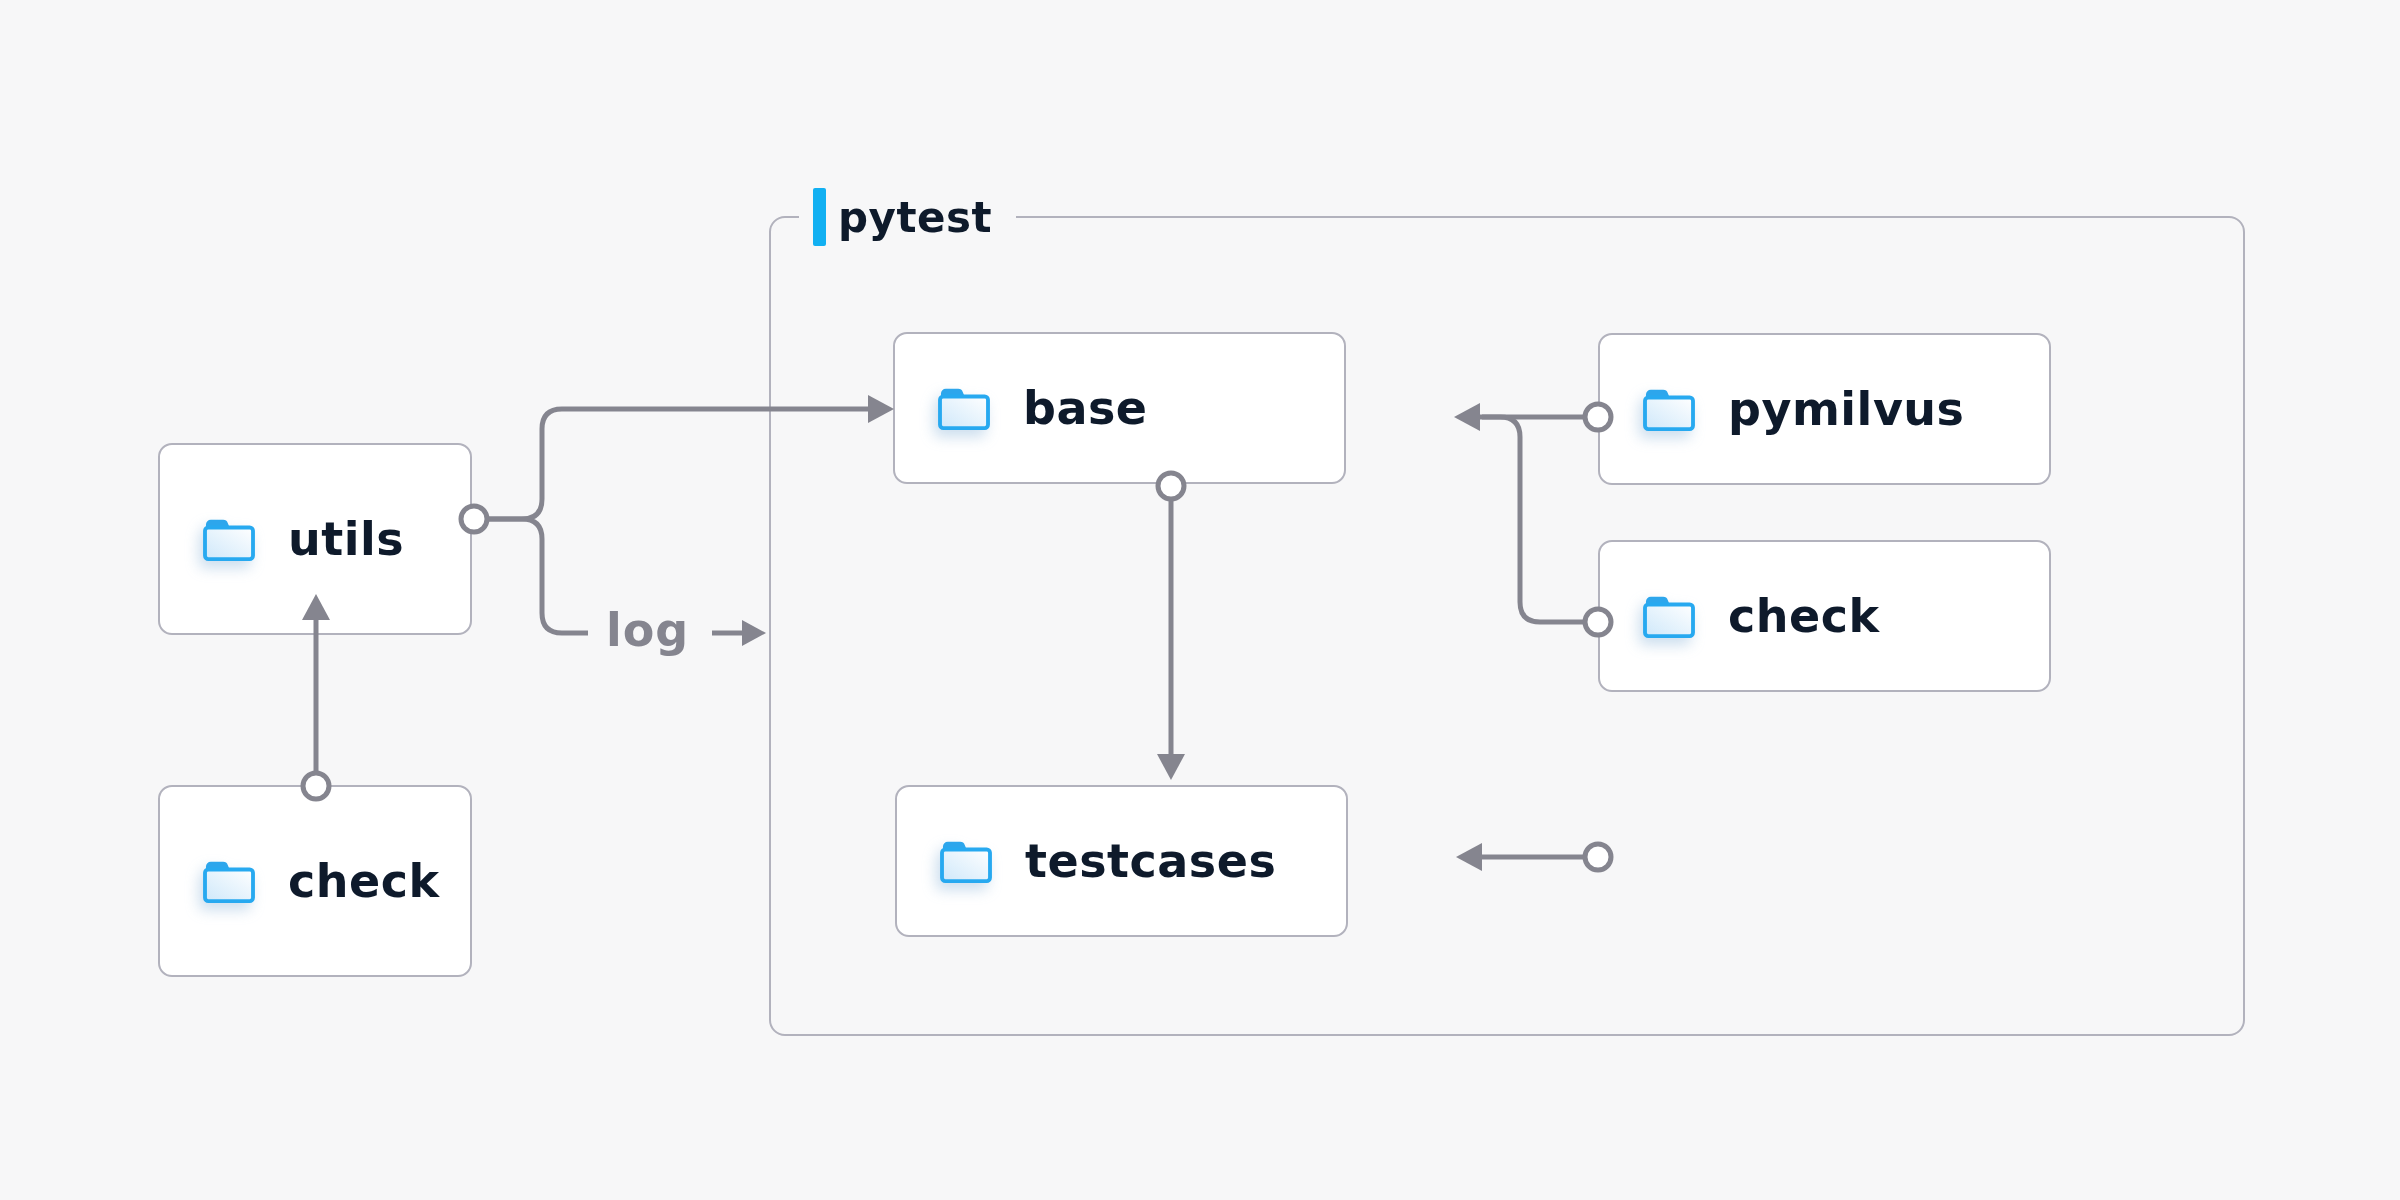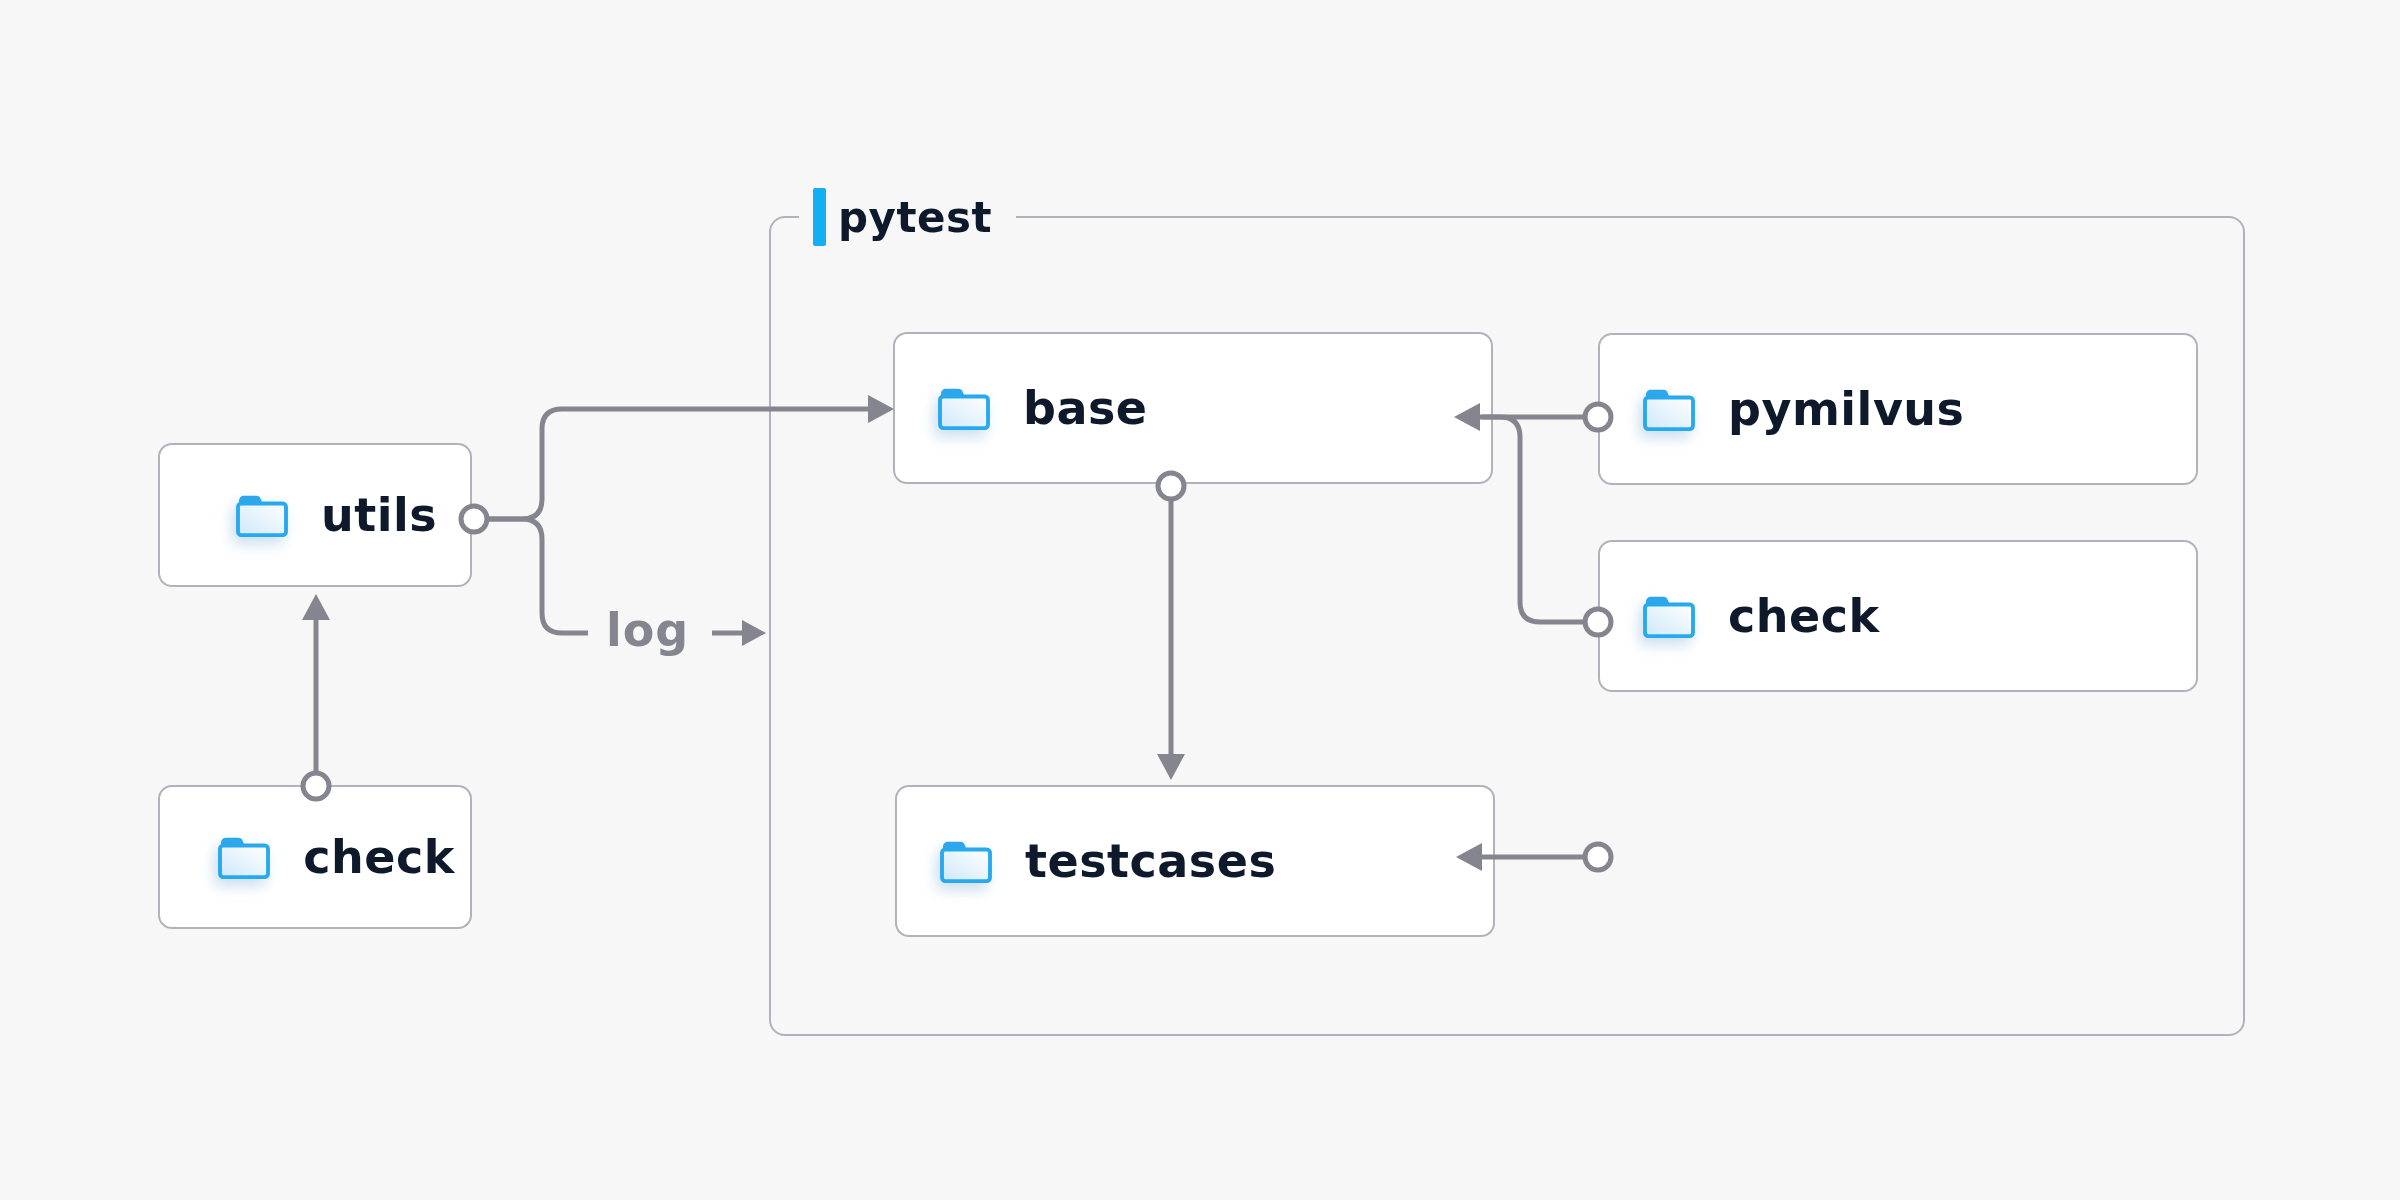--- a/index.html
+++ b/index.html
@@ -51,22 +51,22 @@
   
   .node{
     position:absolute;
     background:var(--node-fill);
     border:2px solid var(--node-border);
     border-radius:14px;
     display:flex; align-items:center;
     padding-left:40px; gap:30px;
     z-index:2;
   }
-  .node.small{width:314px;height:144px;justify-content:center;}
-  .node.wide{width:600px;height:152px;}
+  .node.small{width:314px;height:192px;}
+  .node.wide{width:453px;height:152px;}
   .folder{width:58px;height:48px;flex:0 0 auto;filter:drop-shadow(-4px 7px 7px rgba(110,160,205,.35));}
   .node .label{font-size:46px;font-weight:700;color:var(--ink);letter-spacing:0.5px;}
 
   
   svg.edges{
     position:absolute;left:0;top:0;width:2400px;height:1200px;
     z-index:3;pointer-events:none;
   }
   svg.edges path{stroke:var(--line);stroke-width:5;fill:none;}
   svg.edges polygon{fill:var(--line);stroke:none;}

